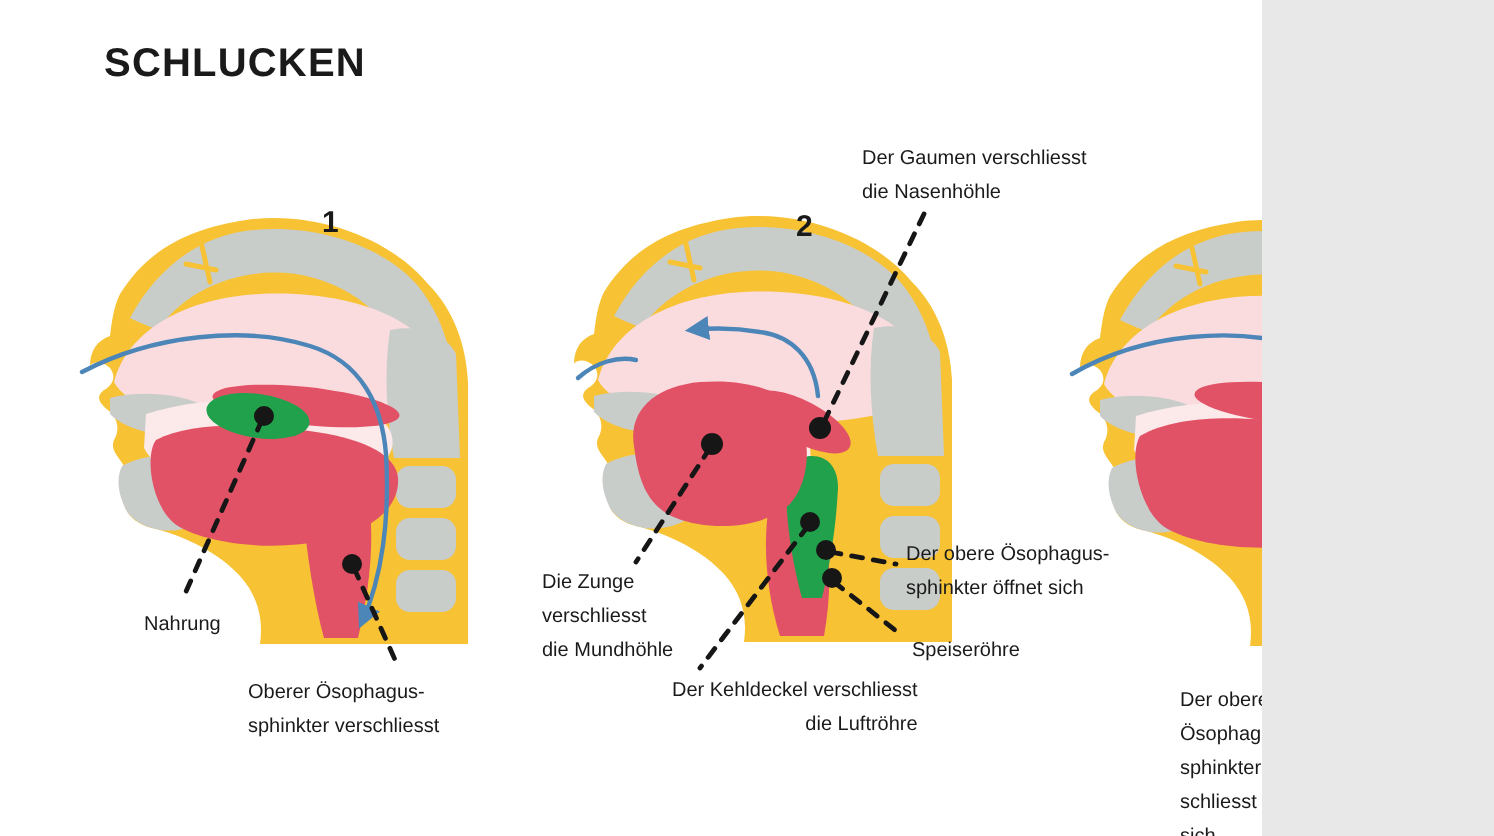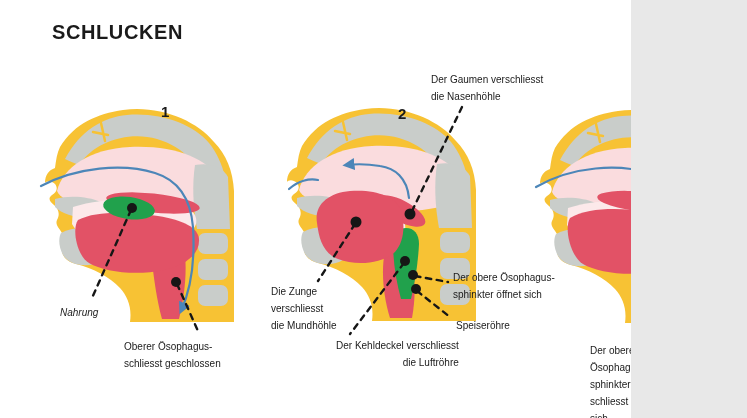--- a/index.html
+++ b/index.html
@@ -10,21 +10,21 @@
   }
   html,body{margin:0;padding:0;}
   body{font-family:"Liberation Sans",sans-serif;background:#e8e8e8;}
   .canvas{position:relative;width:631px;height:418px;background:var(--background);overflow:hidden;}
   .title{position:absolute;left:52px;top:21px;font-size:20px;font-weight:bold;
          letter-spacing:.6px;color:var(--text-color);}
   .stage-num{position:absolute;font-size:15px;font-weight:bold;color:var(--text-color);}
   .num1{left:161px;top:103px;} .num2{left:398px;top:105px;} .num3{left:656px;top:105px;}
   .lbl{position:absolute;font-size:10px;line-height:17px;color:var(--text-color);
        white-space:pre-line;}
-  .lbl-nahrung{left:60px;top:304px;font-style:italic;}
+  .lbl-nahrung{left:72px;top:304px;}
   .lbl-geschlossen{left:124px;top:338px;}
   .lbl-zunge{left:271px;top:283px;}
   .lbl-kehldeckel{left:336px;top:337px;text-align:right;}
   .lbl-gaumen{left:431px;top:71px;}
   .lbl-oeffnet{left:453px;top:269px;}
   .lbl-speiseroehre{left:456px;top:317px;}
   .lbl-schliesst{left:590px;top:342px;}
   svg{position:absolute;left:0;top:0;}
   .c-skin{fill:var(--skin-yellow);} .c-bone{fill:var(--bone-gray);}
   .c-cavity{fill:var(--cavity-pink);} .c-mouth{fill:var(--mouth-pink);}
@@ -148,21 +148,21 @@
   </svg>
 
   <div class="title">SCHLUCKEN</div>
 
   <div class="stage-num num1">1</div>
   <div class="stage-num num2">2</div>
   <div class="stage-num num3">3</div>
 
   <div class="lbl lbl-nahrung">Nahrung</div>
   <div class="lbl lbl-geschlossen">Oberer Ösophagus-
-schliesst geschlossen</div>
+sphinkter verschliesst</div>
   <div class="lbl lbl-zunge">Die Zunge
 verschliesst
 die Mundhöhle</div>
   <div class="lbl lbl-kehldeckel">Der Kehldeckel verschliesst
 die Luftröhre</div>
   <div class="lbl lbl-gaumen">Der Gaumen verschliesst
 die Nasenhöhle</div>
   <div class="lbl lbl-oeffnet">Der obere Ösophagus-
 sphinkter öffnet sich</div>
   <div class="lbl lbl-speiseroehre">Speiseröhre</div>

